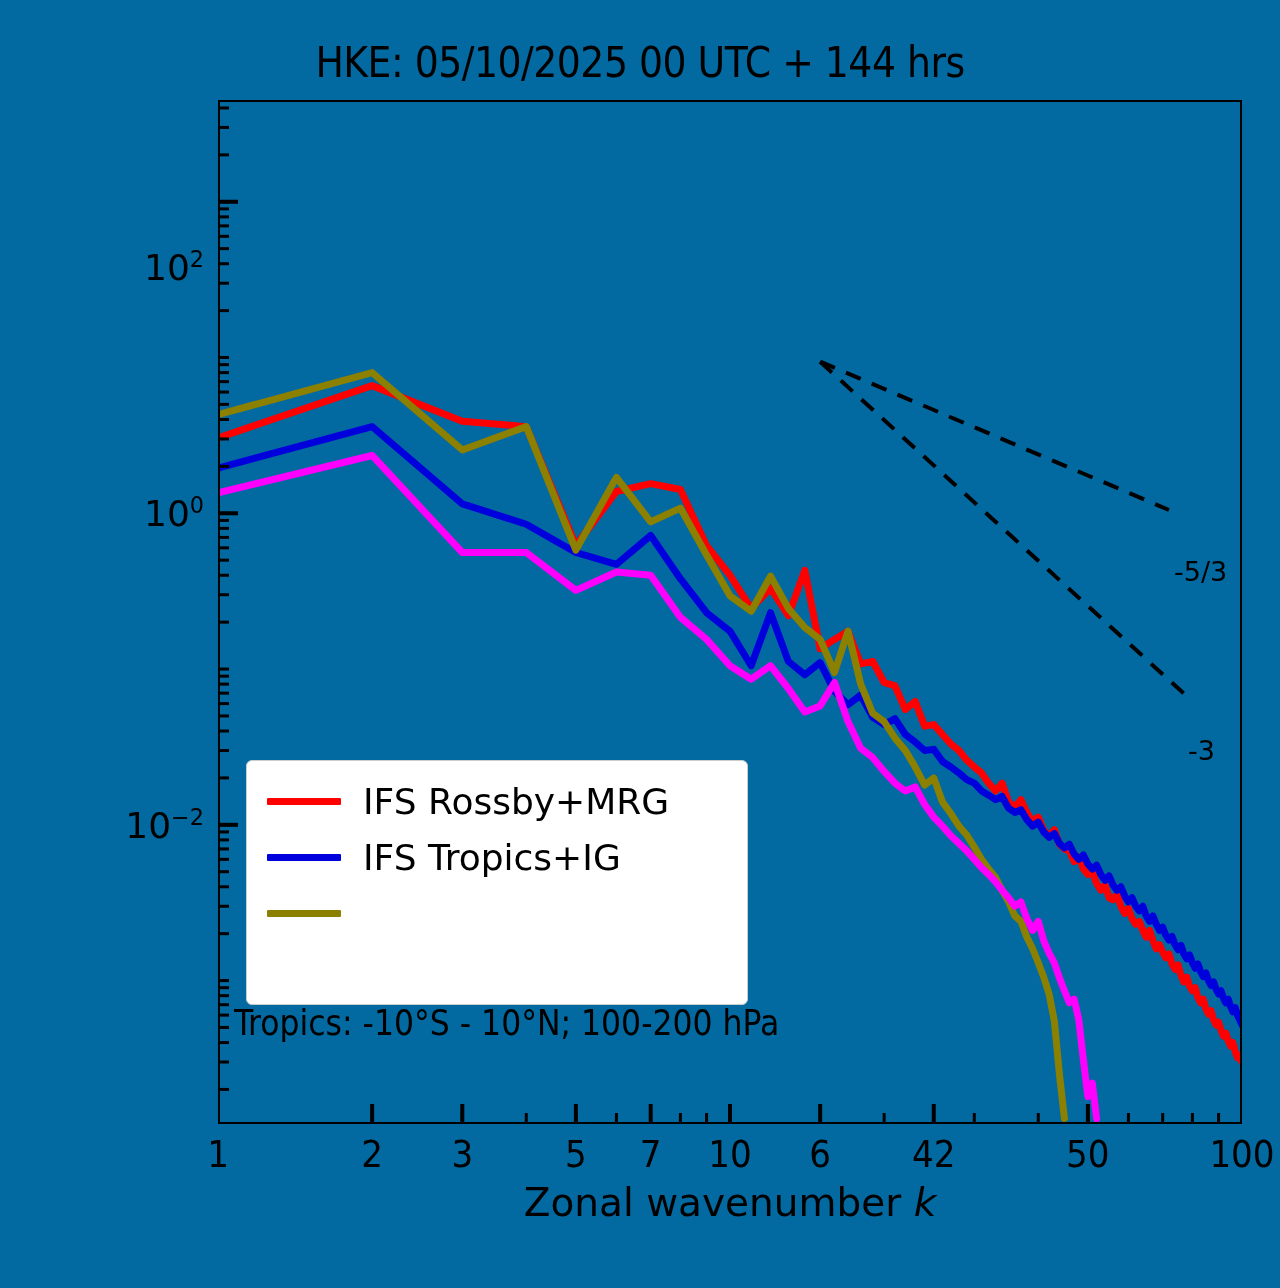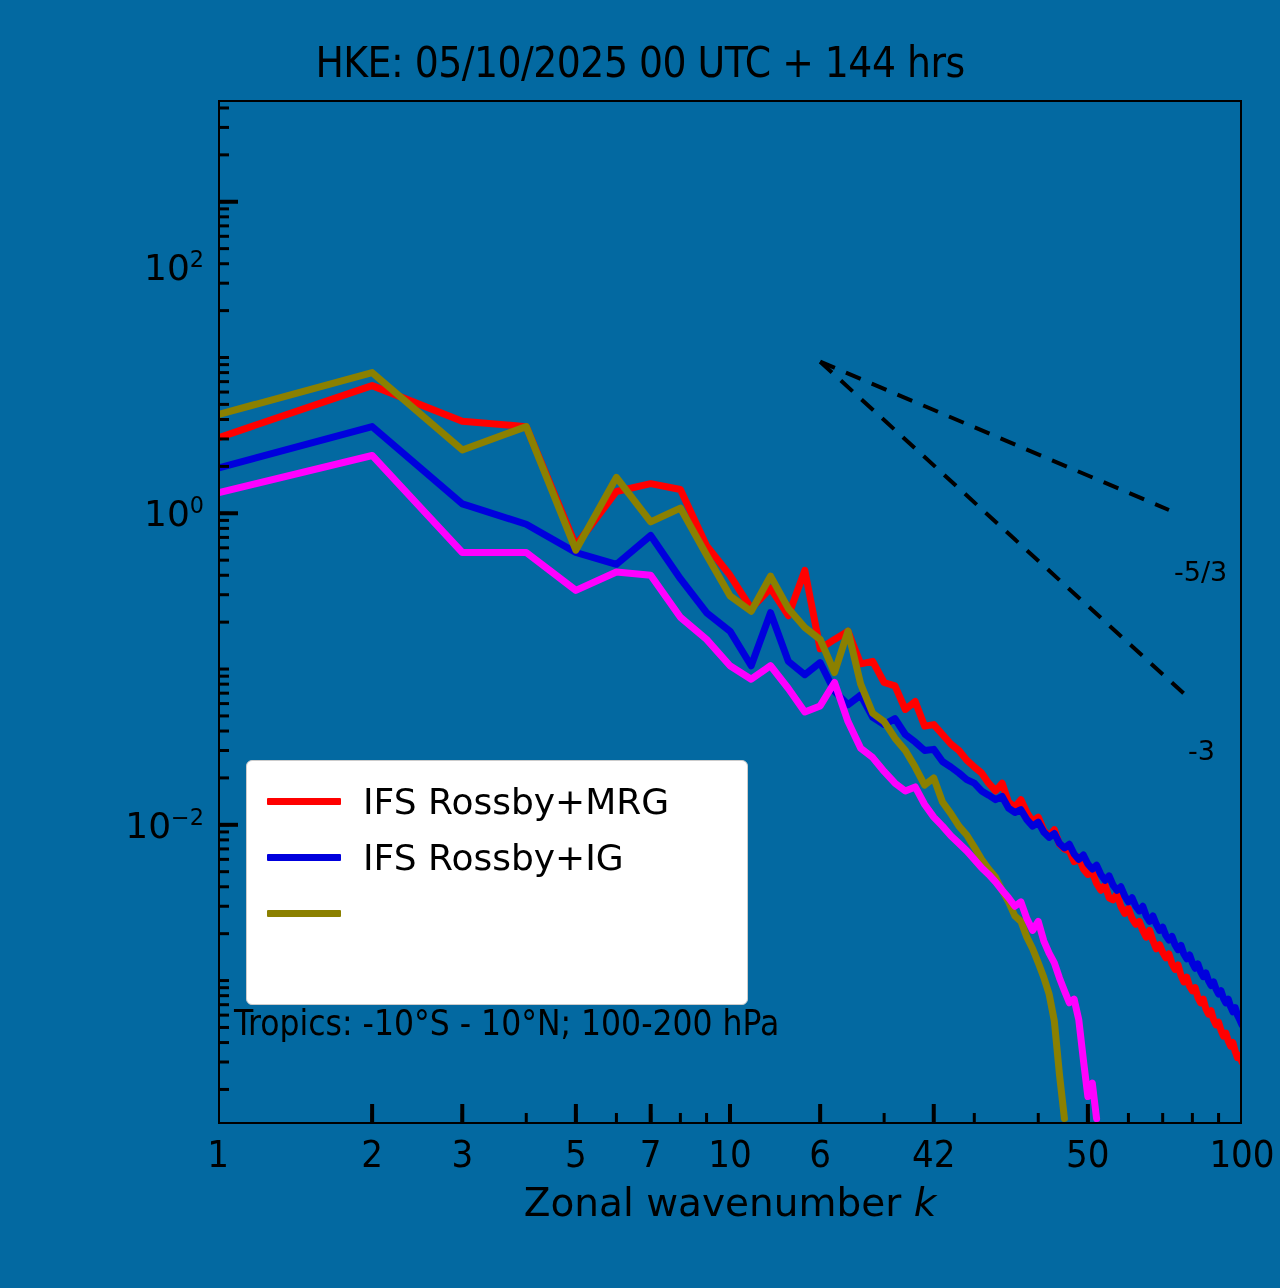--- a/index.html
+++ b/index.html
@@ -188,21 +188,21 @@
       <div class="slope-label" style="left: 1188px; top: 735px;">-3</div>
     </div>
 
   <div id="legend-box">
       <div class="legend-row">
         <span class="legend-swatch" style="background: rgb(255, 0, 0);"></span>
         <span class="legend-label">IFS Rossby+MRG</span>
       </div>
       <div class="legend-row">
         <span class="legend-swatch" style="background: rgb(0, 0, 221);"></span>
-        <span class="legend-label">IFS Rossby+IG</span>
+        <span class="legend-label">IFS Tropics+IG</span>
       </div>
       <div class="legend-row">
         <span class="legend-swatch" style="background: rgb(139, 128, 0);"></span>
       </div>
     </div>
 
   <div id="annotation-text">Tropics: -10°S - 10°N; 100-200 hPa</div>
 
 </div>
 

